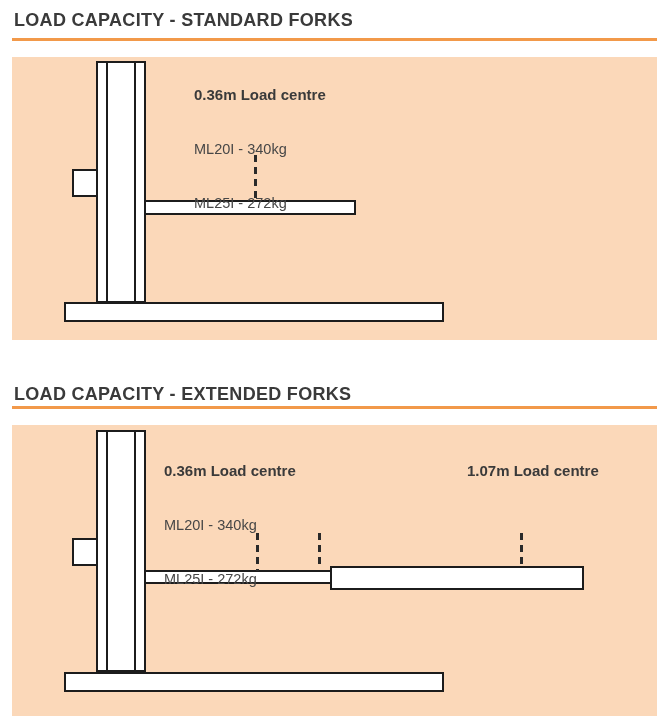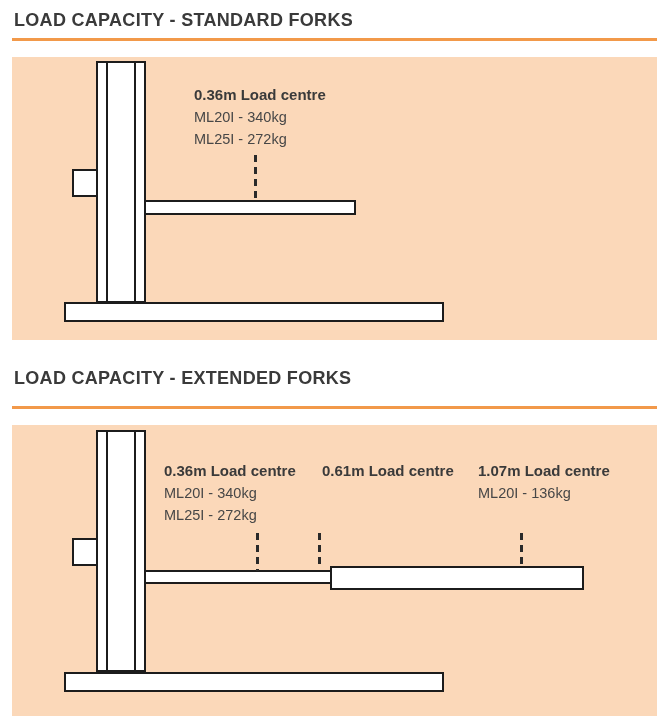--- a/index.html
+++ b/index.html
@@ -21,21 +21,21 @@
   .section-title{
     position:absolute;
     left:14px;
     font-size:18px;
     font-weight:700;
     letter-spacing:.3px;
     color:var(--heading);
     white-space:nowrap;
   }
   #title-standard{top:10px;}
-  #title-extended{top:368px;}
+  #title-extended{top:384px;}
 
   .rule{
     position:absolute;
     left:12px;
     width:645px;
     height:3px;
     background:var(--accent);
   }
   #rule-standard{top:38px;}
   #rule-extended{top:406px;}
@@ -74,20 +74,21 @@
     font-size:15px;
     font-weight:700;
     color:var(--heading);
     line-height:23px;
   }
   .ann-line{
     font-size:14.5px;
     font-weight:400;
     color:var(--text);
     line-height:22px;
+    margin-top:32px;
   }
 
   
   #panel-standard .mast-outer{left:84px;top:4px;width:50px;height:242px;}
   #panel-standard .mast-inner{left:94px;top:4px;width:30px;height:242px;}
   #panel-standard .bracket{left:60px;top:112px;width:26px;height:28px;}
   #panel-standard .fork{left:132px;top:143px;width:212px;height:15px;}
   #panel-standard .base{left:52px;top:245px;width:380px;height:20px;}
   #panel-standard .dash{left:242px;top:98px;height:46px;}
   #panel-standard .ann{left:182px;top:26px;}
@@ -97,21 +98,21 @@
   #panel-extended .mast-inner{left:94px;top:5px;width:30px;height:242px;}
   #panel-extended .bracket{left:60px;top:113px;width:26px;height:28px;}
   #panel-extended .fork{left:132px;top:145px;width:210px;height:14px;}
   #panel-extended .fork-ext{left:318px;top:141px;width:254px;height:24px;}
   #panel-extended .base{left:52px;top:247px;width:380px;height:20px;}
   #panel-extended .dash-1{left:244px;top:108px;height:38px;}
   #panel-extended .dash-2{left:306px;top:108px;height:34px;}
   #panel-extended .dash-3{left:508px;top:108px;height:34px;}
   #panel-extended .ann-1{left:152px;top:34px;}
   #panel-extended .ann-2{left:310px;top:34px;}
-  #panel-extended .ann-3{left:466px;top:34px;}
+  #panel-extended .ann-3{left:455px;top:34px;}
 </style>
 </head>
 <body>
 
 <div class="page">
 
   <h1 class="section-title" id="title-standard">LOAD CAPACITY - STANDARD FORKS</h1>
   <div class="rule" id="rule-standard"></div>
 
   <div class="panel" id="panel-standard">
@@ -146,22 +147,20 @@
     <div class="dash dash-2"></div>
     <div class="dash dash-3"></div>
 
     <div class="ann ann-1">
       <div class="ann-title">0.36m Load centre</div>
       <div class="ann-line">ML20I - 340kg</div>
       <div class="ann-line">ML25I - 272kg</div>
     </div>
 
     <div class="ann ann-2">
-      <div class="ann-title">0.61m Load centre</div>
     </div>
 
     <div class="ann ann-3">
       <div class="ann-title">1.07m Load centre</div>
-      <div class="ann-line">ML20I - 136kg</div>
     </div>
   </div>
 
 </div>
 
 </body></html>

